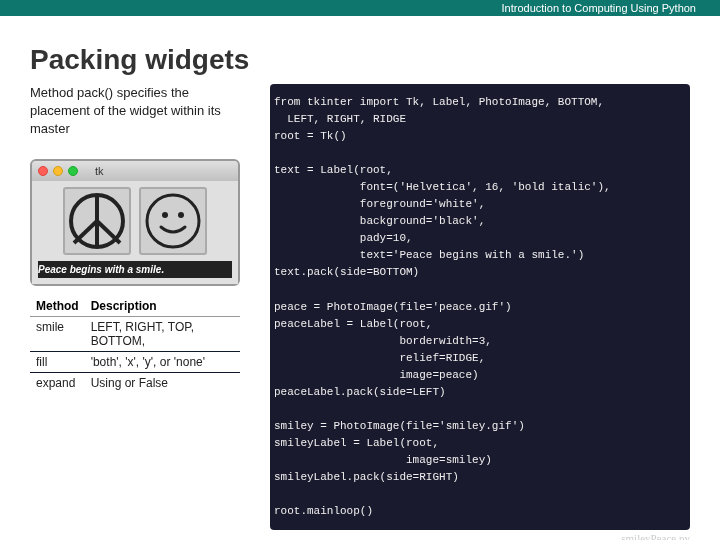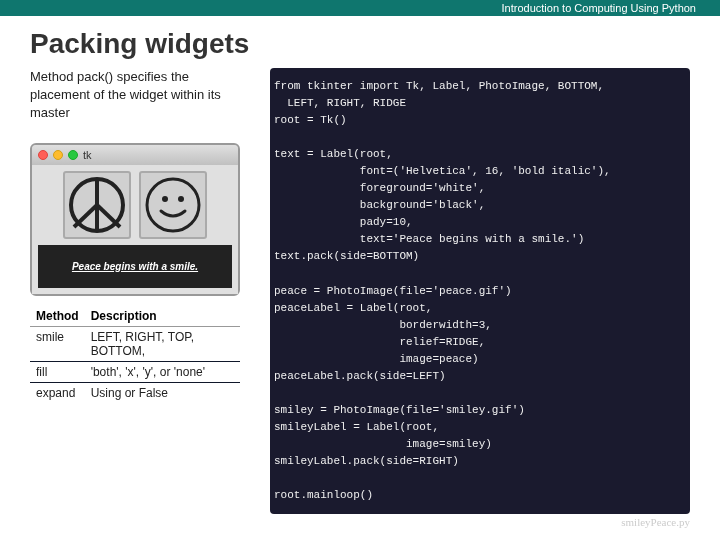--- a/index.html
+++ b/index.html
@@ -18,21 +18,21 @@
       font-size: 11px;
       text-align: right;
       padding: 2px 24px;
     }
 
     
     .page-title {
       font-size: 28px;
       font-weight: bold;
       color: #333;
-      padding: 12px 30px 8px 30px;
+      padding: 28px 30px 8px 30px;
     }
 
     
     .main-content {
       display: flex;
       padding: 0 30px;
       gap: 20px;
     }
 
     
@@ -71,21 +71,21 @@
       border-radius: 50%;
       display: inline-block;
     }
     .tk-btn-red { background: #ff5f57; border: 1px solid #e0443e; }
     .tk-btn-yellow { background: #febc2e; border: 1px solid #d4a017; }
     .tk-btn-green { background: #28c840; border: 1px solid #1aab29; }
 
     .tk-title-text {
       font-size: 11px;
       color: #333;
-      margin-left: 0;
+      margin-left: 12px;
     }
 
     .tk-body {
       background: #e0e0e0;
       padding: 6px;
       display: flex;
       flex-direction: column;
       align-items: center;
     }
 
@@ -108,23 +108,21 @@
       overflow: hidden;
     }
 
     .peace-text-bar {
       background: #222;
       color: #fff;
       font-size: 10px;
       font-style: italic;
       font-weight: bold;
       width: 100%;
-      text-align: center;
-      padding: 16px 0;
-      text-decoration: underline;
+      padding: 3px 0;
     }
 
     
     .options-table {
       width: 210px;
       margin-top: 10px;
       border-collapse: collapse;
       font-size: 12px;
     }
 

